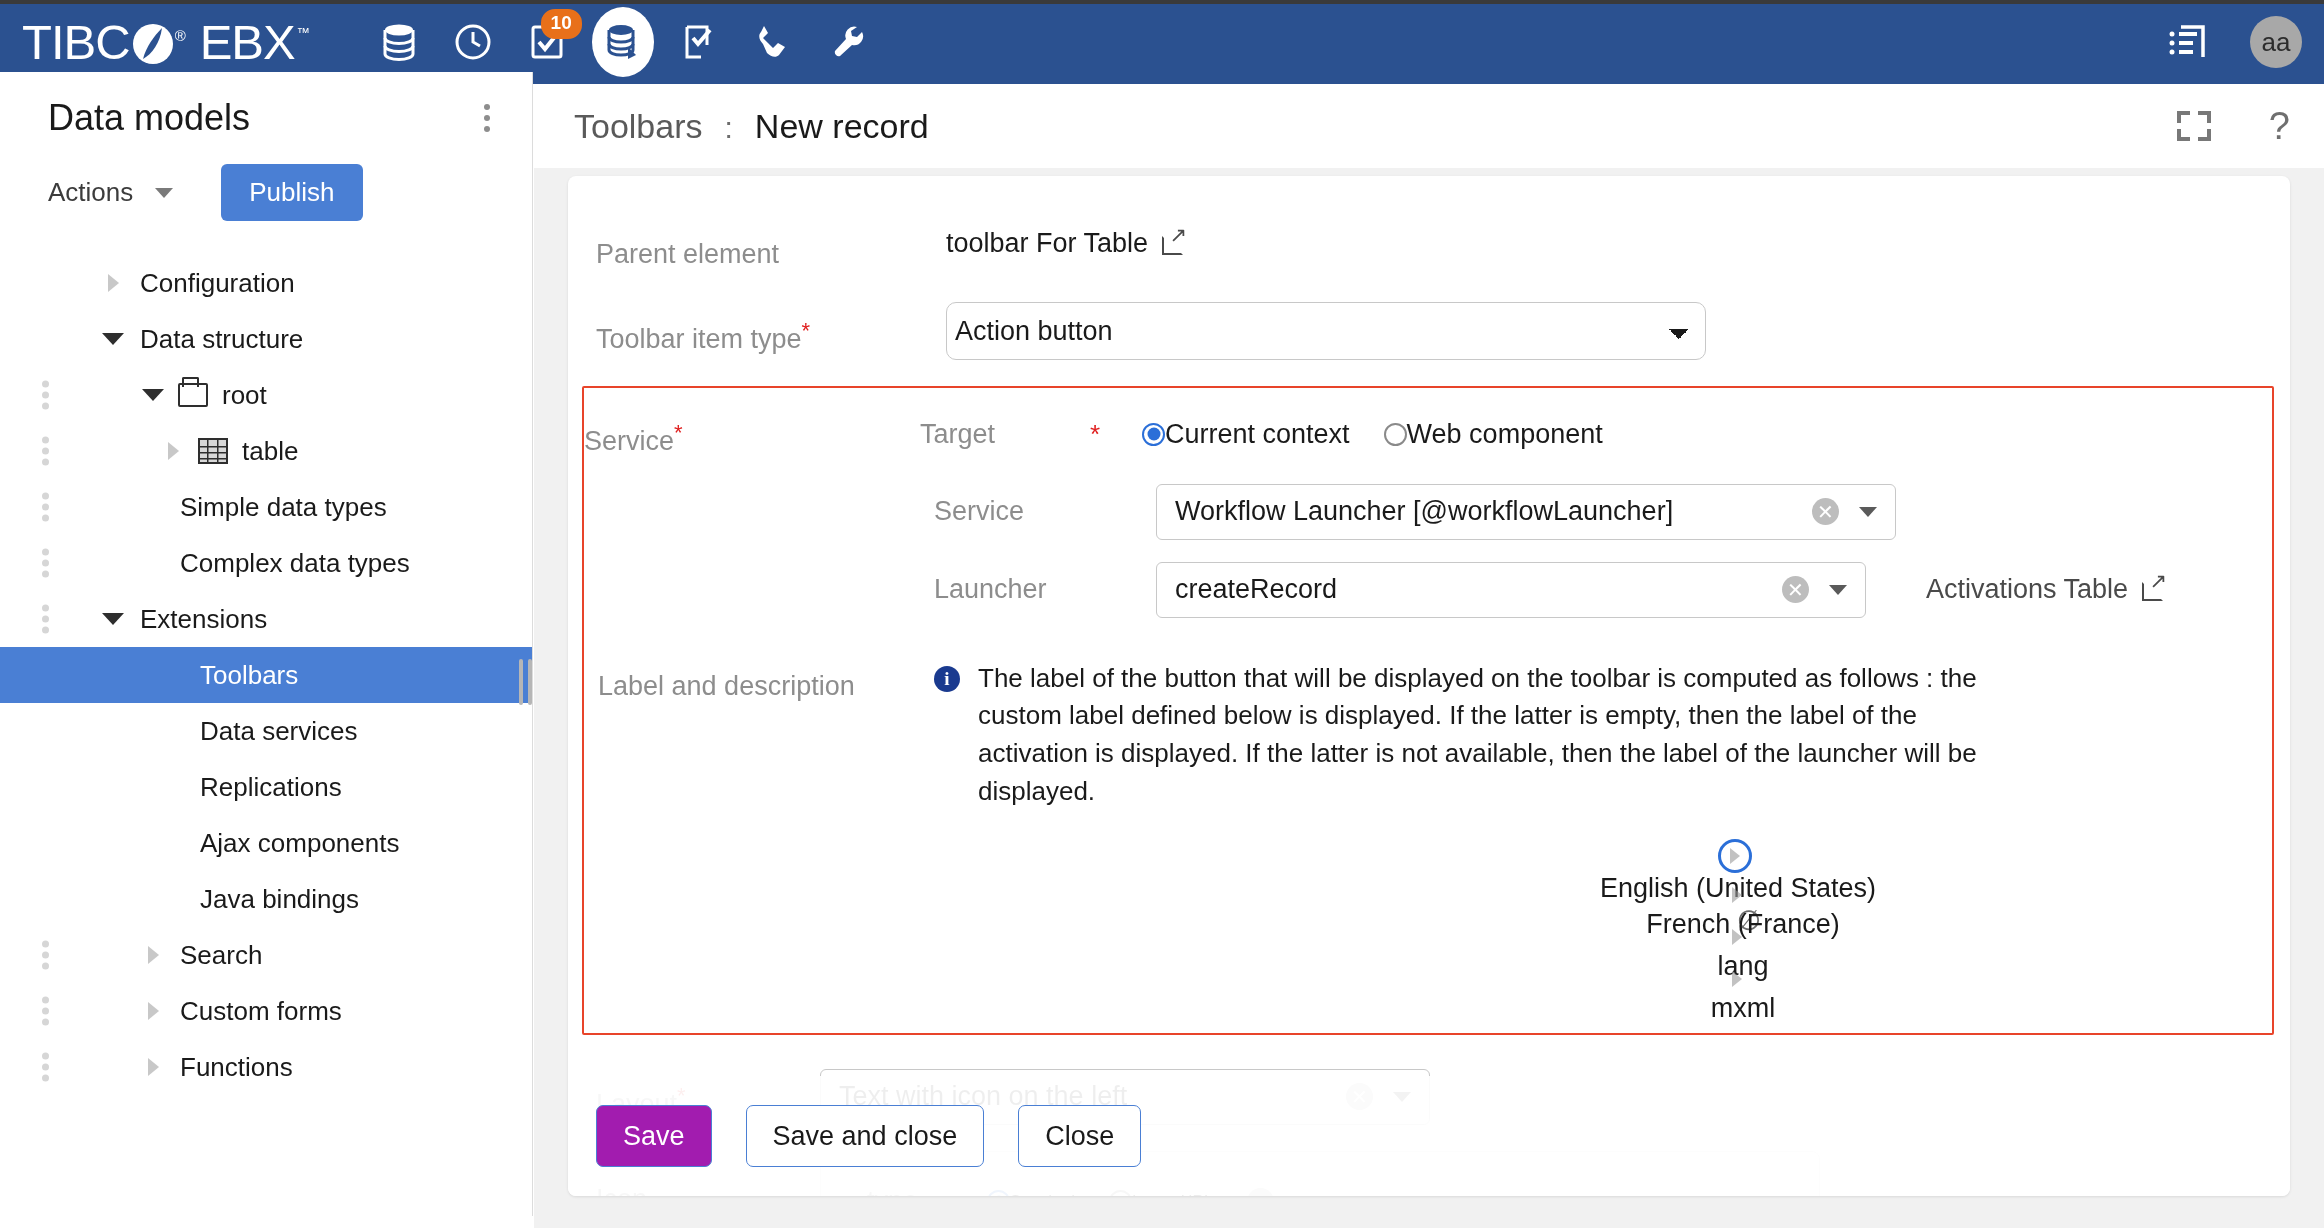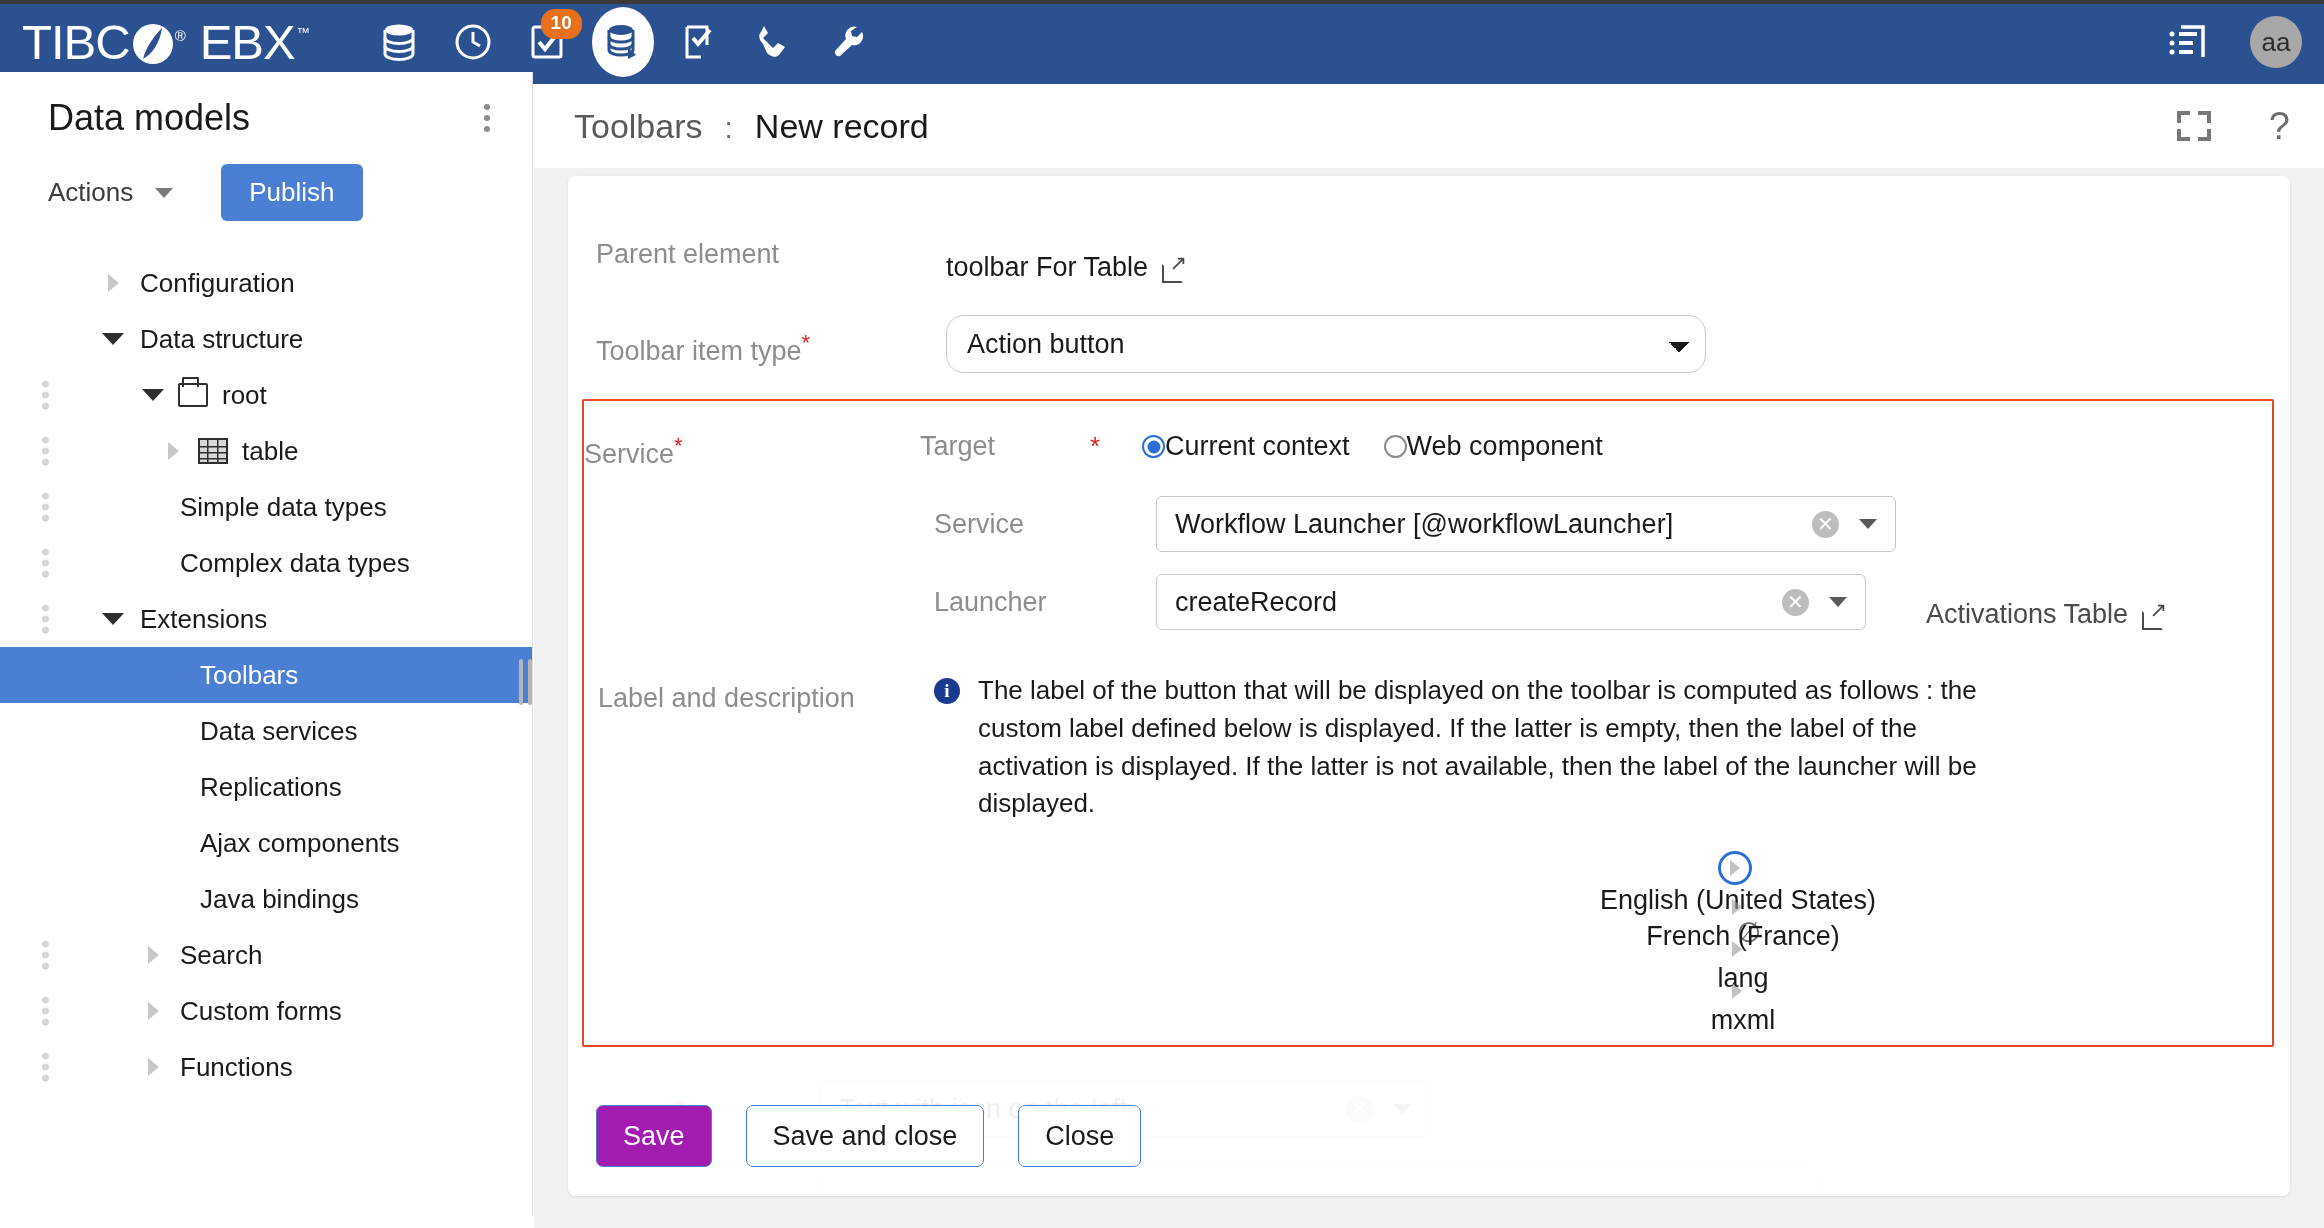--- a/index.html
+++ b/index.html
@@ -196,35 +196,35 @@
   #form-scroll { position: absolute; inset: 0; padding: 52px 0 0 0; }
 
   .frow { display: flex; align-items: flex-start; padding: 0 0 0 28px; }
   .flabel {
     width: 350px; flex: 0 0 350px; color: #8d8d8d; font-size: 27px;
     padding-top: 10px; line-height: 1.2;
   }
   .flabel .req { color: #e02020; font-size: 22px; vertical-align: super; }
   .fval { flex: 1; }
 
-  .link-val { font-size: 27px; color: #1a1a1a; display: inline-flex; align-items: flex-end; gap: 14px; margin-top: 24px; }
+  .link-val { font-size: 27px; color: #1a1a1a; display: inline-flex; align-items: center; gap: 14px; }
   .extlink {
     width: 22px; height: 22px; position: relative; display: inline-block;
   }
   .extlink::before {
     content:""; position:absolute; left:0; bottom:0; width:17px; height:15px;
     border:2.5px solid #4a4a4a; border-top-color: transparent; border-right-color: transparent;
   }
   .extlink::after {
     content:"↗"; position:absolute; right:-3px; top:-9px; font-size:21px; color:#4a4a4a; line-height:1;
   }
 
   select.combo {
-    width: 760px; height: 58px; font-size: 27px; padding: 0 20px;
-    border: 1px solid #c8c8c8; border-radius: 18px; background: #fff;
+    width: 760px; height: 58px; font-size: 27px; padding: 0 8px;
+    border: 1px solid #c8c8c8; border-radius: 10px; background: #fff;
     color: #1a1a1a; font-family: "Liberation Sans", sans-serif;
     -webkit-appearance: none; appearance: none;
     background-image: linear-gradient(45deg, transparent 50%, #1a1a1a 50%),
                       linear-gradient(135deg, #1a1a1a 50%, transparent 50%);
     background-position: calc(100% - 26px) 26px, calc(100% - 16px) 26px;
     background-size: 10px 10px, 10px 10px;
     background-repeat: no-repeat;
   }
 
   

